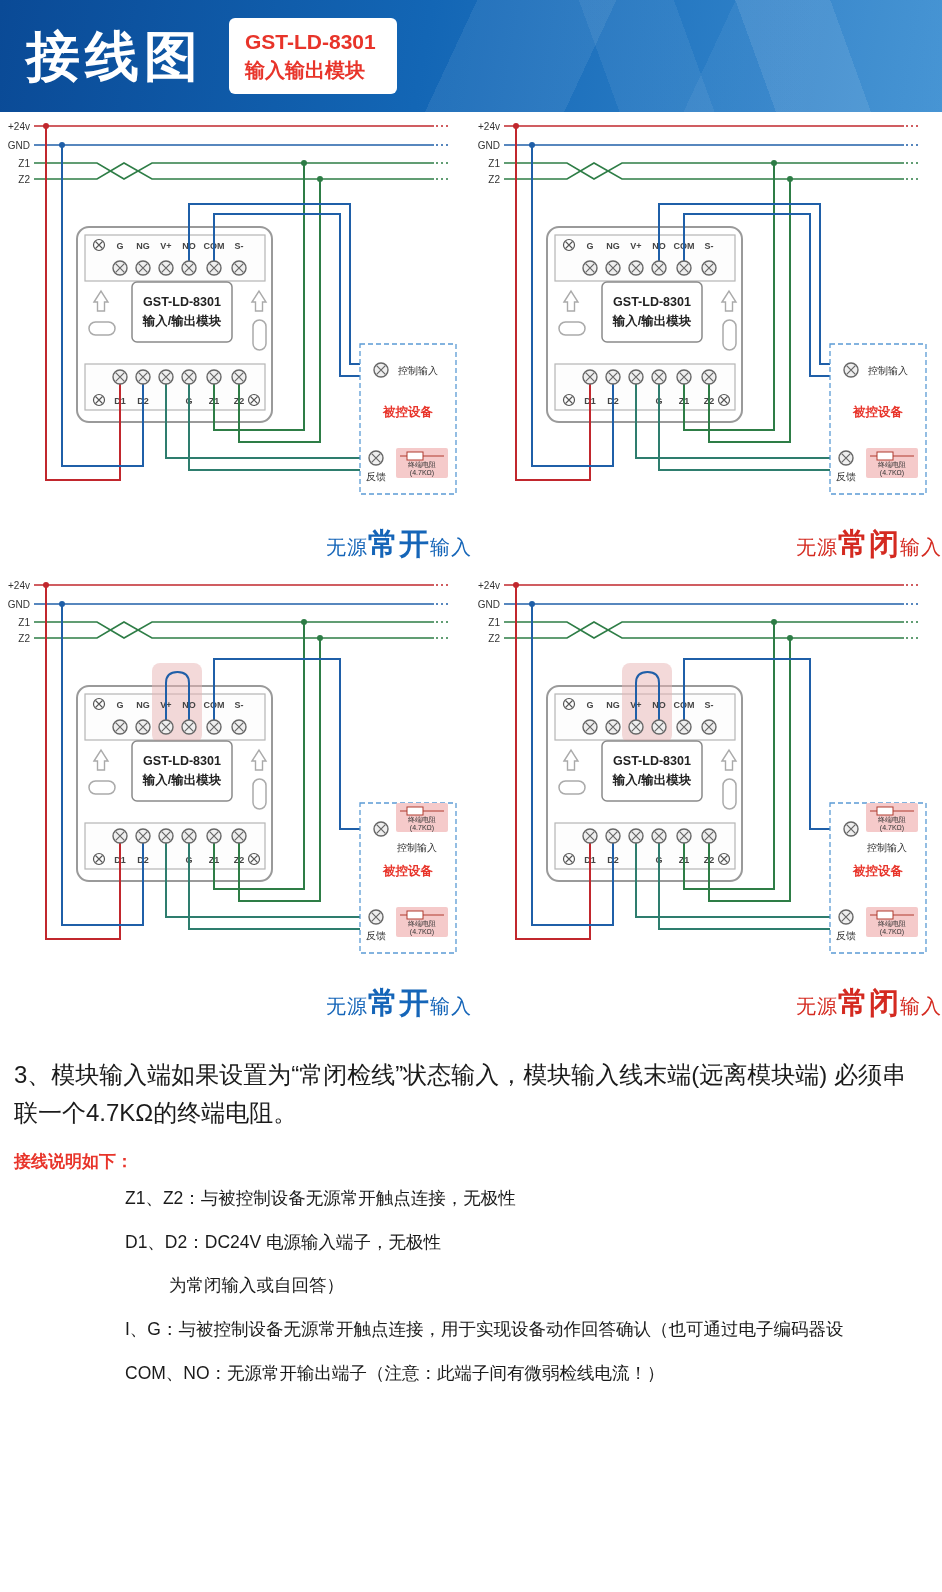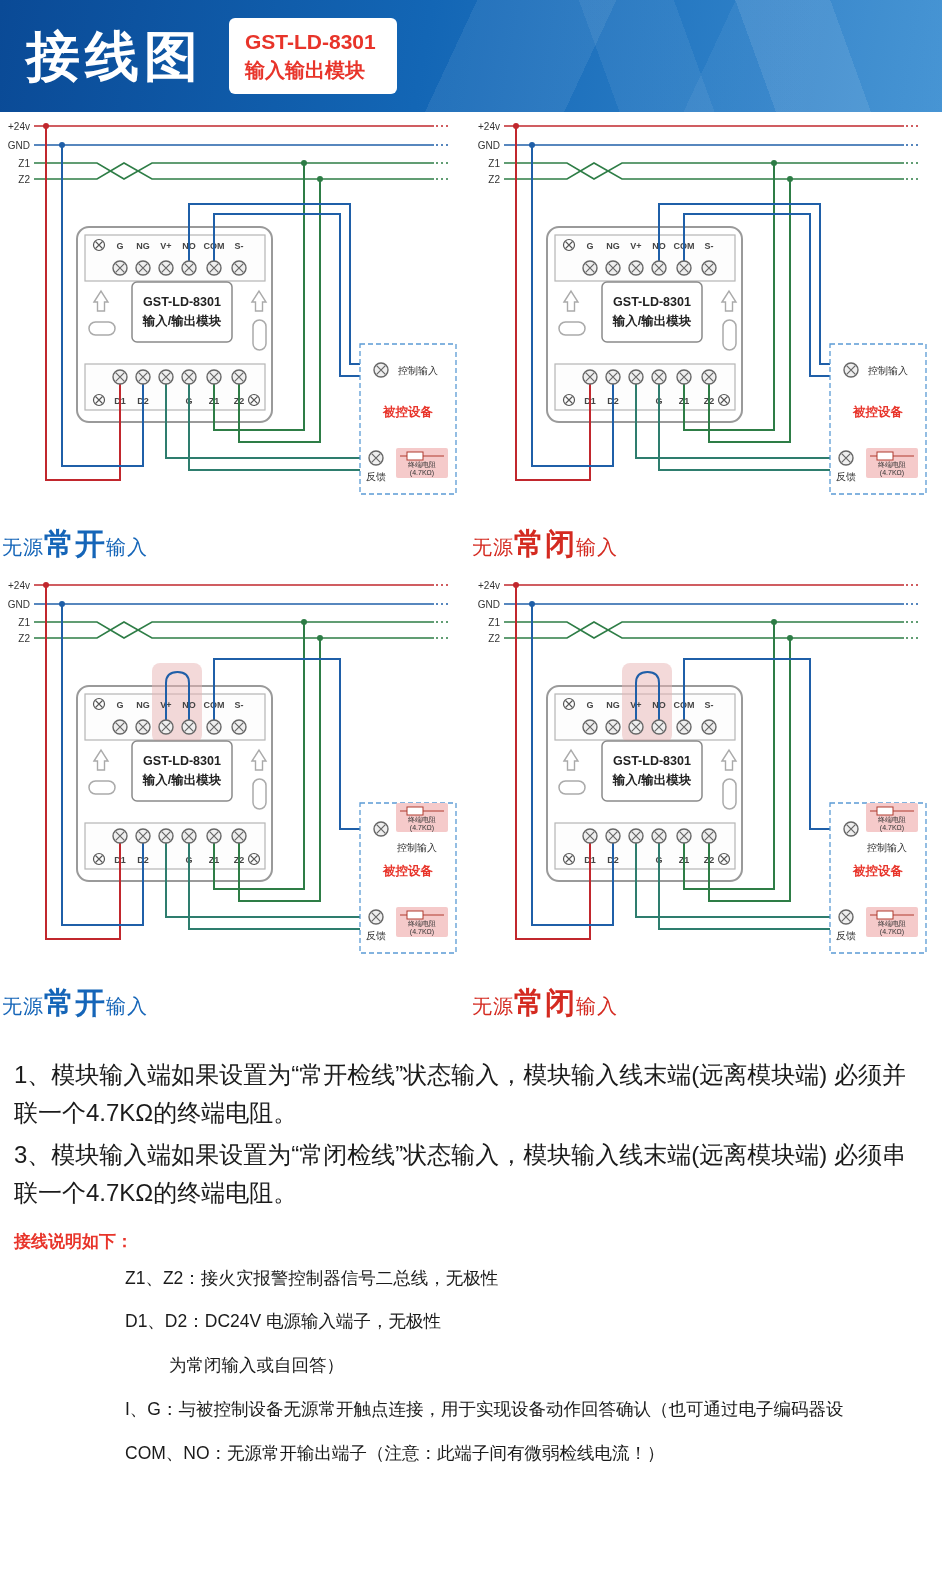--- a/index.html
+++ b/index.html
@@ -33,21 +33,21 @@
   .model-sub{color:#e8342a;font-size:20px;font-weight:bold;line-height:1.25;margin-top:2px}
 
   
   .section-title{color:#e8342a;font-size:21px;font-weight:bold;margin:26px 0 4px 14px}
   .section-title.second{margin-top:40px}
 
   
   .diagram-grid{display:flex;padding:0 0 0 2px}
   .diagram-cell{width:470px}
   .wiring-svg{width:462px;height:auto;display:block}
-  .caption{text-align:left;margin-top:20px;margin-bottom:6px;letter-spacing:1px}
+  .caption{text-align:right;margin-top:20px;margin-bottom:6px;letter-spacing:1px}
   .cap-small{font-size:20px}
   .cap-big{font-size:30px;font-weight:bold}
 
   
   .notes{padding:26px 16px 0 14px}
   .notes p{font-size:24px;line-height:1.58;color:#1b1b1b;margin-bottom:4px}
 
   .wiring-title{color:#e8342a;font-size:17px;font-weight:bold;margin:18px 0 14px 14px}
 
   .instructions{padding-left:125px;padding-bottom:26px}
@@ -463,27 +463,26 @@
           <rect x="405" y="340" width="16" height="8" fill="#fff" stroke="#b03a2e" stroke-width="1"></rect>
           <path d="M421 344 H442" stroke="#b03a2e" stroke-width="1"></path>
           <text x="420" y="355" text-anchor="middle" font-size="7" fill="#333">终端电阻</text>
           <text x="420" y="363" text-anchor="middle" font-size="7" fill="#333">(4.7KΩ)</text>
         </svg>
         <div class="caption" style="color: rgb(212, 42, 32);"><span class="cap-small">无源</span><span class="cap-big">常闭</span><span class="cap-small">输入</span></div>
       </div>
   </div>
 
   <div class="notes">
-    <p>1、模块输入端如果设置为“常开检线”状态输入，模块输入线末端(远离模块端) 必须并联一个4.7KΩ的终端电阻。</p>
     <p>3、模块输入端如果设置为“常闭检线”状态输入，模块输入线末端(远离模块端) 必须串联一个4.7KΩ的终端电阻。</p>
   </div>
 
   <div class="wiring-title">接线说明如下：</div>
 
   <div class="instructions">
-      <div class="instruction-item">Z1、Z2：接火灾报警控制器信号二总线，无极性</div>
+      <div class="instruction-item">Z1、Z2：与被控制设备无源常开触点连接，无极性</div>
       <div class="instruction-item">D1、D2：DC24V 电源输入端子，无极性</div>
       <div class="instruction-item indent">为常闭输入或自回答）</div>
       <div class="instruction-item">I、G：与被控制设备无源常开触点连接，用于实现设备动作回答确认（也可通过电子编码器设</div>
       <div class="instruction-item">COM、NO：无源常开输出端子（注意：此端子间有微弱检线电流！）</div>
     </div>
 
 </div>
 
 </body></html>

